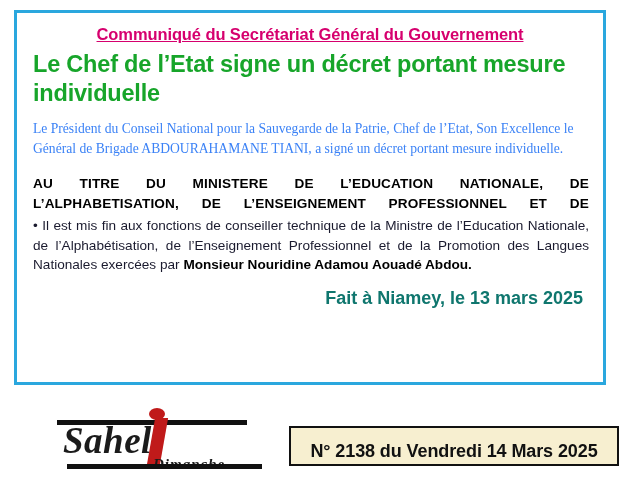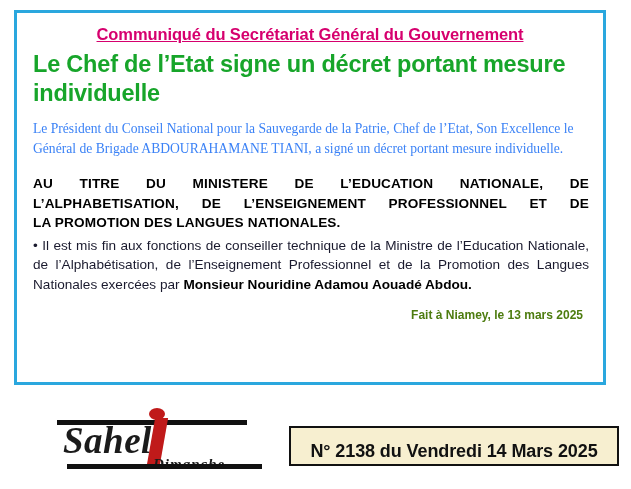--- a/index.html
+++ b/index.html
@@ -83,22 +83,22 @@
     text-align: justify;
   }
   .body-text b {
     font-weight: bold;
     color: #000000;
   }
 
   .dateline {
     text-align: right;
     font-weight: bold;
-    font-size: 12px;
-    color: #4d7c0f;
+    font-size: 18px;
+    color: #0f766e;
     margin: 14px 6px 0 0;
   }
 
   
   .footer {
     position: absolute;
     left: 13px;
     top: 398px;
     width: 631px;
     height: 86px;
@@ -199,21 +199,20 @@
 
     <div class="kicker">Communiqué du Secrétariat Général du Gouvernement</div>
 
     <div class="headline">Le Chef de l’Etat signe un décret portant mesure individuelle</div>
 
     <div class="lede">Le Président du Conseil National pour la Sauvegarde de la Patrie, Chef de l’Etat, Son Excellence le Général de Brigade ABDOURAHAMANE TIANI, a signé un décret portant mesure individuelle.</div>
 
     <div class="section-title">
       <span class="justified-line">AU TITRE DU MINISTERE DE L’EDUCATION NATIONALE, DE</span>
       <span class="justified-line">L’ALPHABETISATION, DE L’ENSEIGNEMENT PROFESSIONNEL ET DE</span>
-      <span>LA PROMOTION DES LANGUES NATIONALES.</span>
     </div>
 
     <div class="body-text">
       <span>• Il est mis fin aux fonctions de conseiller technique de la Ministre de l’Education Nationale, de l’Alphabétisation, de l’Enseignement Professionnel et de la Promotion des Langues Nationales exercées par </span><b>Monsieur Nouridine Adamou Aouadé Abdou.</b>
     </div>
 
     <div class="dateline">Fait à Niamey, le 13 mars 2025</div>
   </div>
 
   <div class="footer">

